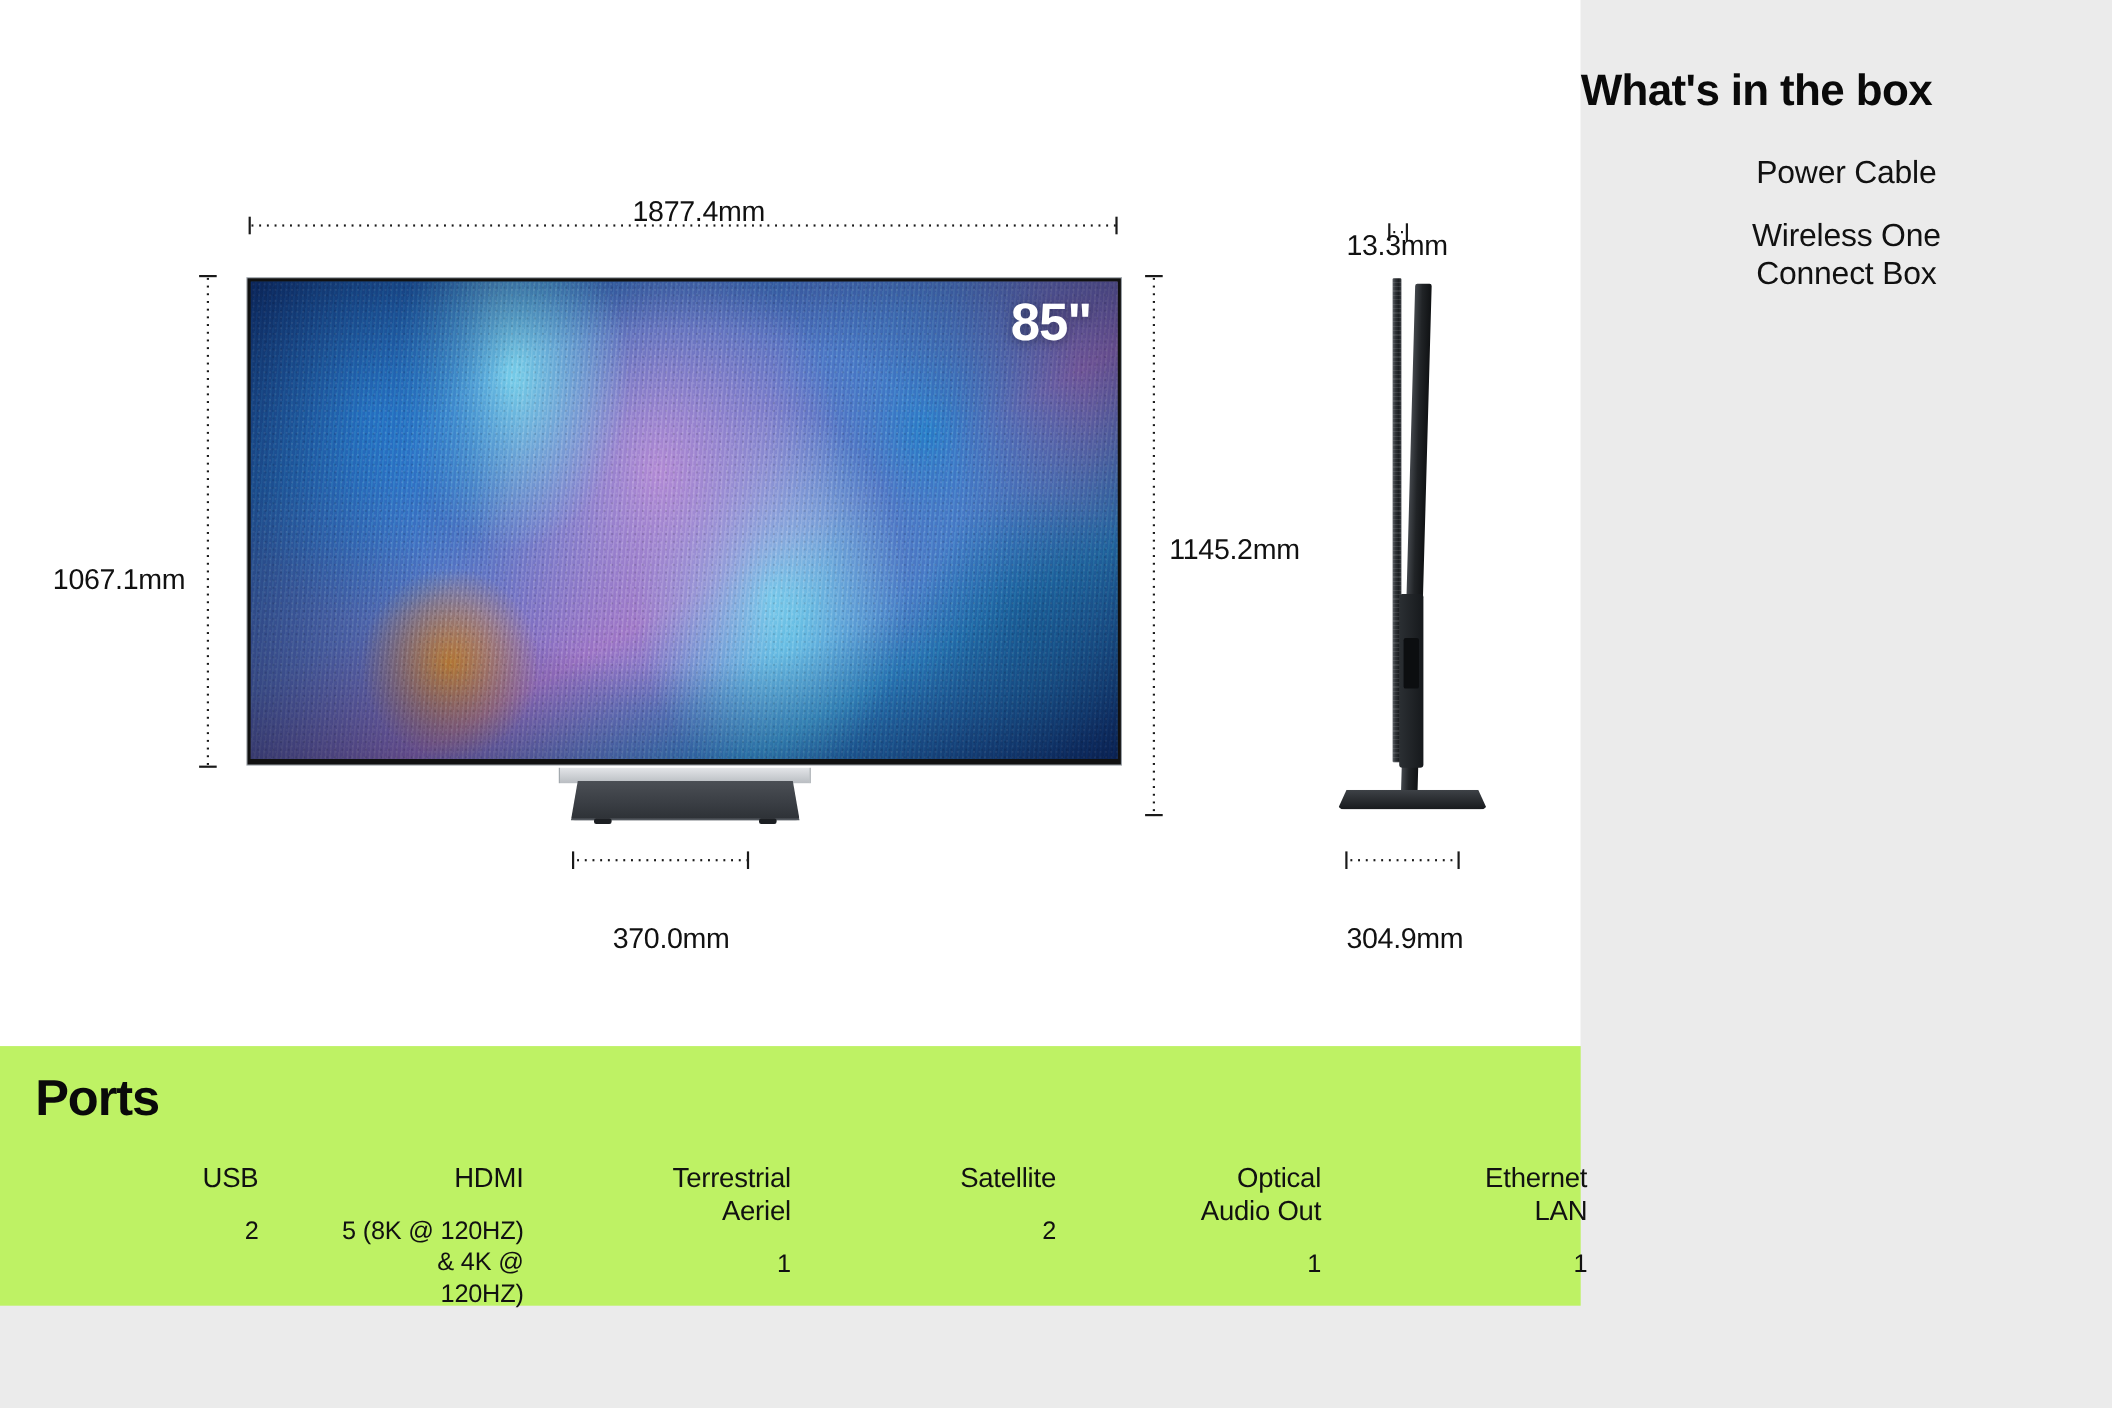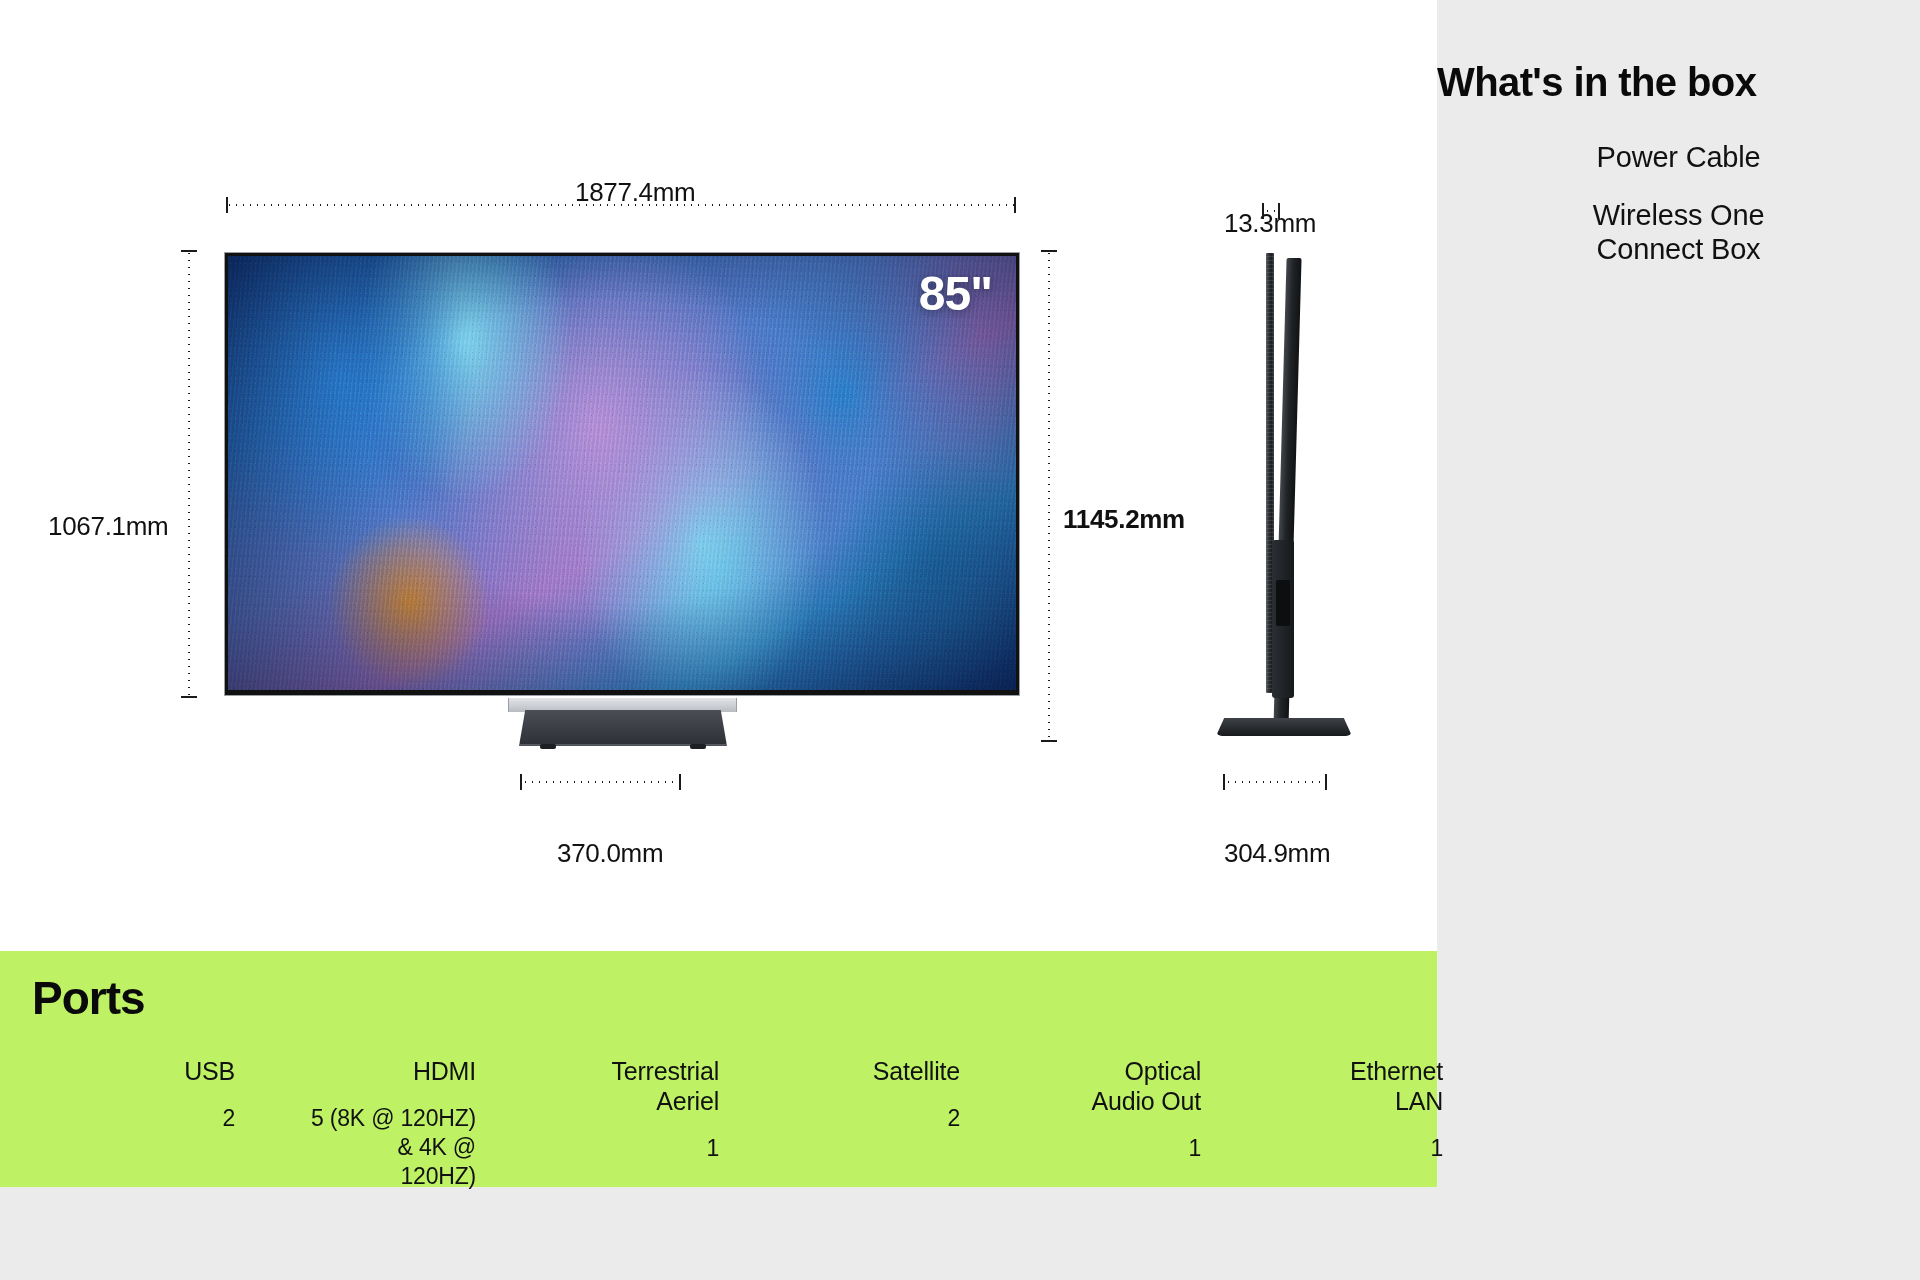--- a/index.html
+++ b/index.html
@@ -175,21 +175,21 @@
     <div class="dim-label" style="left:575px; top:137px;">1877.4mm</div>
     <div class="hline" style="left:226px; top:204px; width:790px;"></div>
     <div class="cap-v" style="left:226px; top:197px;"></div>
     <div class="cap-v" style="left:1014px; top:197px;"></div>
 
     <div class="dim-label" style="left:48px; top:471px;">1067.1mm</div>
     <div class="vline" style="left:188px; top:250px; height:448px;"></div>
     <div class="cap-h" style="left:181px; top:250px;"></div>
     <div class="cap-h" style="left:181px; top:696px;"></div>
 
-    <div class="dim-label" style="left:1063px; top:464px;font-weight:bold;">1145.2mm</div>
+    <div class="dim-label" style="left:1063px; top:444px;">1145.2mm</div>
     <div class="vline" style="left:1048px; top:250px; height:492px;"></div>
     <div class="cap-h" style="left:1041px; top:250px;"></div>
     <div class="cap-h" style="left:1041px; top:740px;"></div>
 
     <div class="dim-label" style="left:1224px; top:168px;">13.3mm</div>
     <div class="hline" style="left:1264px; top:210px; width:14px;"></div>
     <div class="cap-v" style="left:1262px; top:203px;"></div>
     <div class="cap-v" style="left:1278px; top:203px;"></div>
 
     <div class="tv-front">

